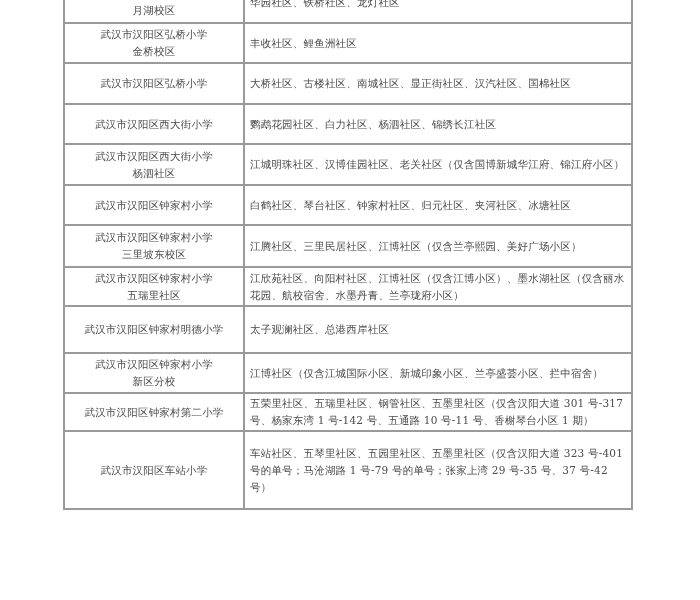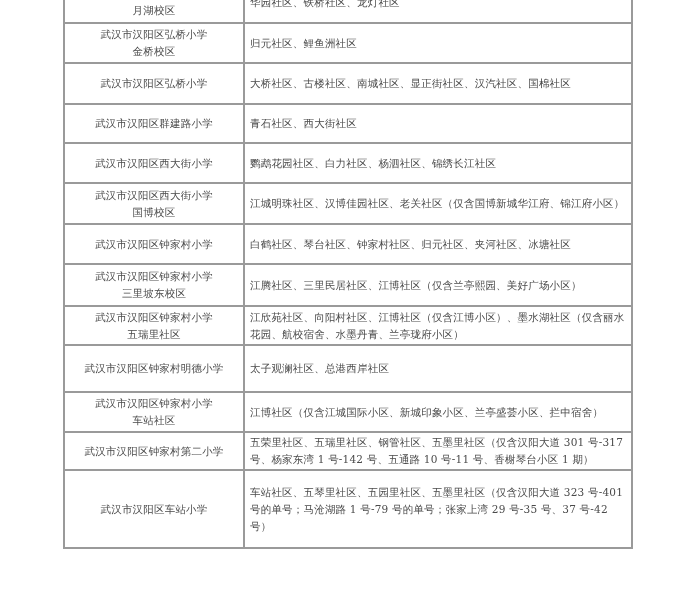--- a/index.html
+++ b/index.html
@@ -49,38 +49,34 @@
           <br>
           <span>月湖校区</span>
         </td>
         <td class="area">华园社区、铁桥社区、龙灯社区</td>
       </tr>
       <tr style="height:40px">
         <td class="school">
           <span>武汉市汉阳区弘桥小学</span><br>
           <span>金桥校区</span>
         </td>
-        <td class="area">归元社区、鲤鱼洲社区</td>
+        <td class="area">丰收社区、鲤鱼洲社区</td>
       </tr>
       <tr style="height:41px">
         <td class="school">武汉市汉阳区弘桥小学</td>
         <td class="area">大桥社区、古楼社区、南城社区、显正街社区、汉汽社区、国棉社区</td>
-      </tr>
-      <tr style="height:39px">
-        <td class="school">武汉市汉阳区群建路小学</td>
-        <td class="area">青石社区、西大街社区</td>
       </tr>
       <tr style="height:40px">
         <td class="school">武汉市汉阳区西大街小学</td>
         <td class="area">鹦鹉花园社区、白力社区、杨泗社区、锦绣长江社区</td>
       </tr>
       <tr style="height:41px">
         <td class="school">
           <span>武汉市汉阳区西大街小学</span><br>
-          <span>国博校区</span>
+          <span>杨泗社区</span>
         </td>
         <td class="area">江城明珠社区、汉博佳园社区、老关社区（仅含国博新城华江府、锦江府小区）</td>
       </tr>
       <tr style="height:40px">
         <td class="school">武汉市汉阳区钟家村小学</td>
         <td class="area">白鹤社区、琴台社区、钟家村社区、归元社区、夹河社区、冰塘社区</td>
       </tr>
       <tr style="height:42px">
         <td class="school">
           <span>武汉市汉阳区钟家村小学</span><br>
@@ -95,21 +91,21 @@
         </td>
         <td class="area">江欣苑社区、向阳村社区、江博社区（仅含江博小区）、墨水湖社区（仅含丽水花园、航校宿舍、水墨丹青、兰亭珑府小区）</td>
       </tr>
       <tr style="height:47px">
         <td class="school">武汉市汉阳区钟家村明德小学</td>
         <td class="area">太子观澜社区、总港西岸社区</td>
       </tr>
       <tr style="height:40px">
         <td class="school">
           <span>武汉市汉阳区钟家村小学</span><br>
-          <span>车站社区</span>
+          <span>新区分校</span>
         </td>
         <td class="area">江博社区（仅含江城国际小区、新城印象小区、兰亭盛荟小区、拦中宿舍）</td>
       </tr>
       <tr style="height:36px">
         <td class="school">武汉市汉阳区钟家村第二小学</td>
         <td class="area">五荣里社区、五瑞里社区、钢管社区、五墨里社区（仅含汉阳大道 301 号-317 号、杨家东湾 1 号-142 号、五通路 10 号-11 号、香榭琴台小区 1 期）</td>
       </tr>
       <tr style="height:78px">
         <td class="school">武汉市汉阳区车站小学</td>
         <td class="area">车站社区、五琴里社区、五园里社区、五墨里社区（仅含汉阳大道 323 号-401 号的单号；马沧湖路 1 号-79 号的单号；张家上湾 29 号-35 号、37 号-42 号）</td>

